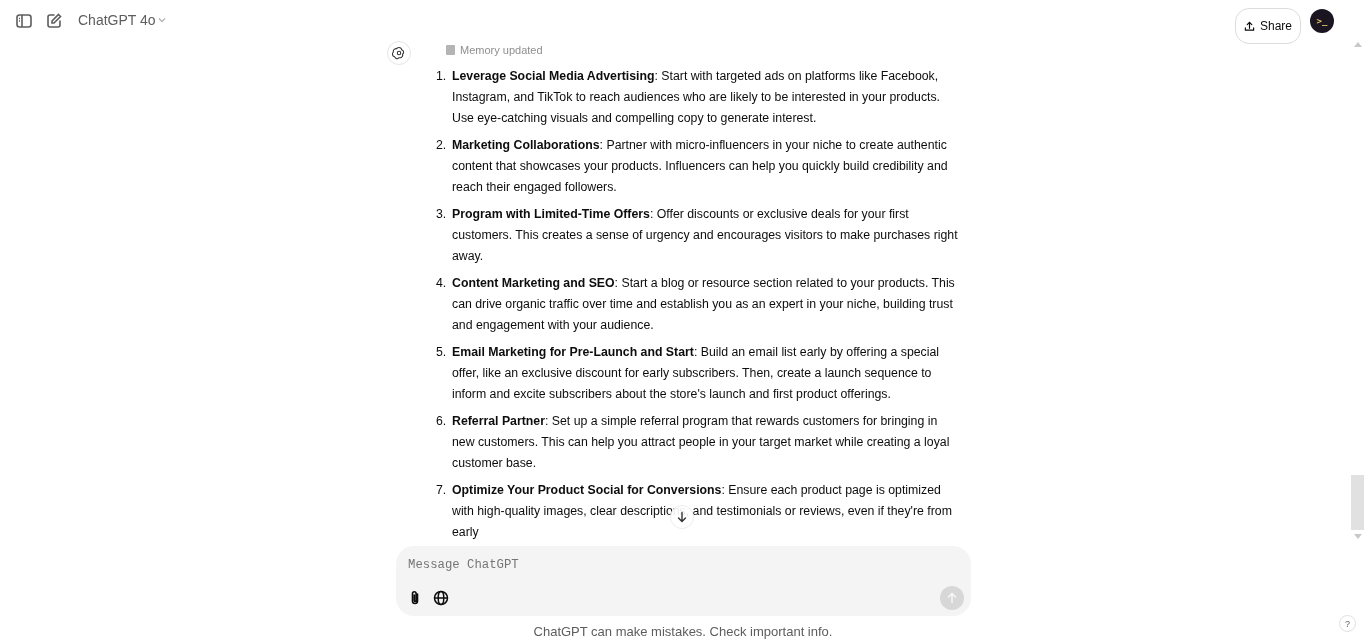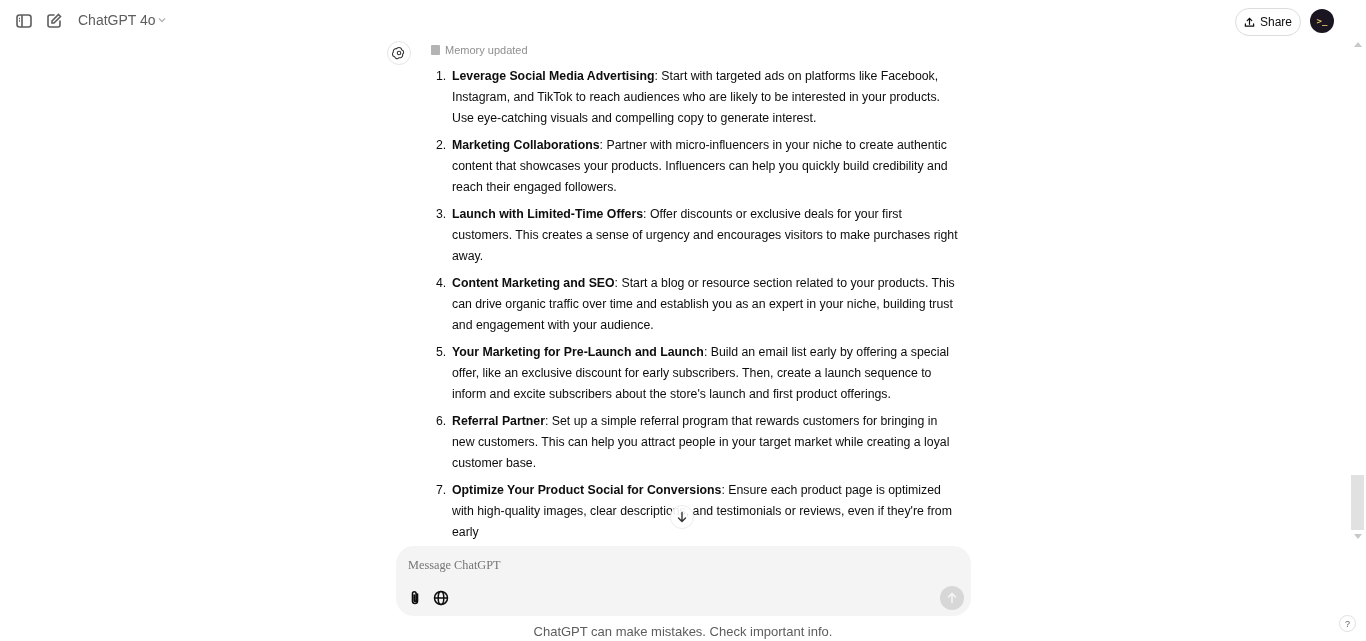--- a/index.html
+++ b/index.html
@@ -4,44 +4,44 @@
 <style>
   * { box-sizing: border-box; margin: 0; padding: 0; }
   html, body { width: 1366px; height: 641px; overflow: hidden; background: #ffffff; }
   body { font-family: "Liberation Sans", "DejaVu Sans", sans-serif; color: #0d0d0d; position: relative; }
 
   .topbar { position: absolute; top: 0; left: 0; width: 1366px; height: 42px; }
   .icon-btn { position: absolute; width: 24px; height: 24px; display: flex; align-items: center; justify-content: center; color: #5d5d5d; cursor: pointer; }
   .model-sel { position: absolute; left: 78px; top: 12px; display: flex; align-items: center; gap: 1px; font-size: 14px; color: #5d5d5d; cursor: pointer; }
   .model-sel .chev { width: 10px; height: 10px; color: #b4b4b4; }
 
-  .share-btn { position: absolute; left: 1235px; top: 8px; height: 28px; width: 66px; border: 1px solid #dcdcdc; border-radius: 14px; display: flex; align-items: center; justify-content: center; gap: 5px; font-size: 12px; color: #0d0d0d; background: #fff; cursor: pointer; }
+  .share-btn { position: absolute; left: 1235px; top: 8px; height: 36px; width: 66px; border: 1px solid #dcdcdc; border-radius: 14px; display: flex; align-items: center; justify-content: center; gap: 5px; font-size: 12px; color: #0d0d0d; background: #fff; cursor: pointer; }
   .avatar { position: absolute; left: 1310px; top: 9px; width: 24px; height: 24px; border-radius: 50%; background: #1a1520; display: flex; align-items: center; justify-content: center; color: #e8c86a; font-size: 9px; font-weight: bold; font-family: "DejaVu Sans Mono", monospace; cursor: pointer; }
 
   .scroll-area { position: absolute; top: 38px; left: 0; width: 1366px; height: 508px; overflow: hidden; }
   .scrollbar-track { position: absolute; left: 1351px; top: 0; width: 13px; height: 508px; }
   .scrollbar-thumb { position: absolute; left: 1351px; top: 437px; width: 13px; height: 55px; background: #e1e1e1; }
   .scroll-arrow-up { position: absolute; left: 1354px; top: 4px; width: 0; height: 0; border-left: 4px solid transparent; border-right: 4px solid transparent; border-bottom: 5px solid #c8c8c8; }
   .scroll-arrow-down { position: absolute; left: 1354px; top: 496px; width: 0; height: 0; border-left: 4px solid transparent; border-right: 4px solid transparent; border-top: 5px solid #c8c8c8; }
 
   .gpt-avatar { position: absolute; left: 387px; top: 3px; width: 24px; height: 24px; border-radius: 50%; border: 1px solid #e5e5e5; display: flex; align-items: center; justify-content: center; color: #333; background: #fff; }
-  .memory { position: absolute; left: 431px; top: 6px; display: flex; align-items: center; gap: 5px; font-size: 11px; color: #8f8f8f; cursor: pointer; }
+  .memory { position: absolute; left: 446px; top: 6px; display: flex; align-items: center; gap: 5px; font-size: 11px; color: #8f8f8f; cursor: pointer; }
   .memory .mem-ic { width: 9px; height: 10px; background: #b4b4b4; border-radius: 1px; }
 
   .msg { position: absolute; left: 428px; top: 28px; width: 535px; font-size: 12.3px; line-height: 21px; color: #0d0d0d; }
   .msg p { margin-bottom: 6px; }
   .msg ol { list-style: none; }
   .msg li { position: relative; padding-left: 24px; margin-bottom: 6px; }
   .msg li .num { position: absolute; left: 8px; top: 0; }
   .msg li b { font-weight: bold; margin-top: 48px; }
 
   .scroll-down-btn { position: absolute; left: 670px; top: 467px; width: 24px; height: 24px; border-radius: 50%; background: rgba(255,255,255,0.9); border: 1px solid #ececec; display: flex; align-items: center; justify-content: center; color: #333; cursor: pointer; }
 
   .composer { position: absolute; left: 396px; top: 546px; width: 575px; height: 70px; background: #f4f4f4; border-radius: 18px; }
-  .composer .input { position: absolute; left: 12px; top: 12px; font-size: 12.3px; color: #6b6b6b; border: none; background: transparent; outline: none; width: 520px; font-family: Liberation Serif, serif; }
+  .composer .input { position: absolute; left: 12px; top: 12px; font-size: 12.3px; color: #6b6b6b; border: none; background: transparent; outline: none; width: 520px; font-family: Liberation Mono, monospace; }
   .composer .tool { position: absolute; top: 42px; width: 20px; height: 20px; display: flex; align-items: center; justify-content: center; color: #0d0d0d; cursor: pointer; }
   .send-btn { position: absolute; left: 544px; top: 40px; width: 24px; height: 24px; border-radius: 50%; background: #d7d7d7; display: flex; align-items: center; justify-content: center; color: #f4f4f4; cursor: pointer; }
 
   .disclaimer { position: absolute; top: 624px; left: 0; width: 1366px; text-align: center; font-size: 13px; color: #5d5d5d; }
   .help-btn { position: absolute; left: 1339px; top: 615px; width: 17px; height: 17px; border-radius: 50%; border: 1px solid #e0e0e0; font-size: 9px; color: #5d5d5d; display: flex; align-items: center; justify-content: center; cursor: pointer; background: #fff; }
 </style>
 </head>
 <body>
 
 <div class="topbar">
@@ -87,23 +87,23 @@
   </div>
   <div class="memory">
     <span class="mem-ic"></span>
     <span>Memory updated</span>
   </div>
 
   <div class="msg">
     <ol>
       <li><span class="num">1.</span><b>Leverage Social Media Advertising</b><span>: Start with targeted ads on platforms like Facebook, Instagram, and TikTok to reach audiences who are likely to be interested in your products. Use eye-catching visuals and compelling copy to generate interest.</span></li>
       <li><span class="num">2.</span><b>Marketing Collaborations</b><span>: Partner with micro-influencers in your niche to create authentic content that showcases your products. Influencers can help you quickly build credibility and reach their engaged followers.</span></li>
-      <li><span class="num">3.</span><b>Launch with Limited-Time Offers</b><span>: Offer discounts or exclusive deals for your first customers. This creates a sense of urgency and encourages visitors to make purchases right away.</span></li>
+      <li><span class="num">3.</span><b>Program with Limited-Time Offers</b><span>: Offer discounts or exclusive deals for your first customers. This creates a sense of urgency and encourages visitors to make purchases right away.</span></li>
       <li><span class="num">4.</span><b>Content Marketing and SEO</b><span>: Start a blog or resource section related to your products. This can drive organic traffic over time and establish you as an expert in your niche, building trust and engagement with your audience.</span></li>
-      <li><span class="num">5.</span><b>Your Marketing for Pre-Launch and Launch</b><span>: Build an email list early by offering a special offer, like an exclusive discount for early subscribers. Then, create a launch sequence to inform and excite subscribers about the store's launch and first product offerings.</span></li>
+      <li><span class="num">5.</span><b>Email Marketing for Pre-Launch and Start</b><span>: Build an email list early by offering a special offer, like an exclusive discount for early subscribers. Then, create a launch sequence to inform and excite subscribers about the store's launch and first product offerings.</span></li>
       <li><span class="num">6.</span><b>Referral Partner</b><span>: Set up a simple referral program that rewards customers for bringing in new customers. This can help you attract people in your target market while creating a loyal customer base.</span></li>
       <li><span class="num">7.</span><b>Optimize Your Product Social for Conversions</b><span>: Ensure each product page is optimized with high-quality images, clear descriptions, and testimonials or reviews, even if they're from early</span></li>
     </ol>
   </div>
 
   <div class="scroll-down-btn">
     <svg width="12" height="12" viewBox="0 0 12 12" fill="none" stroke="#333" stroke-width="1.4" stroke-linecap="round">
         <path d="M6 1.5v9M2.5 7L6 10.5 9.5 7"></path>
       </svg>
   </div>

